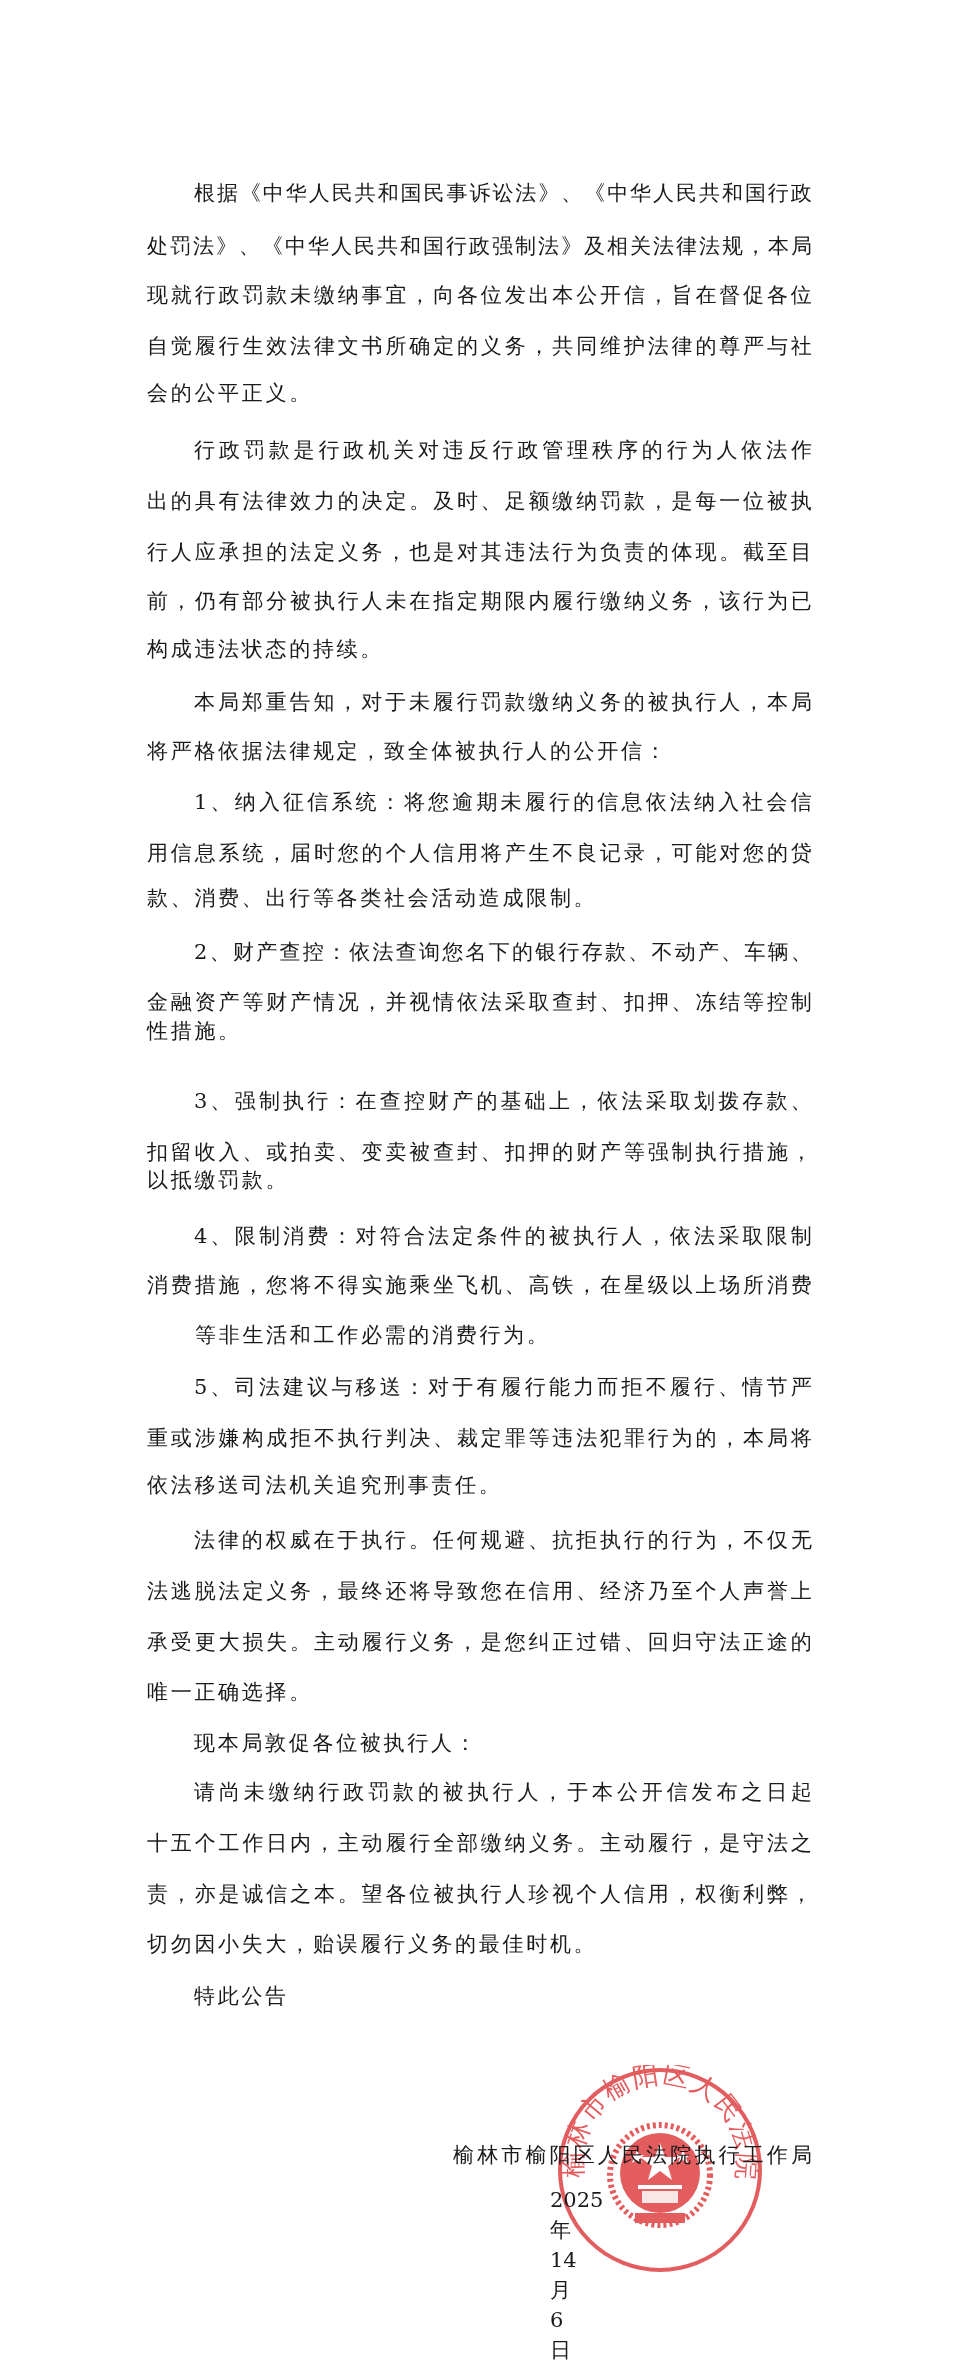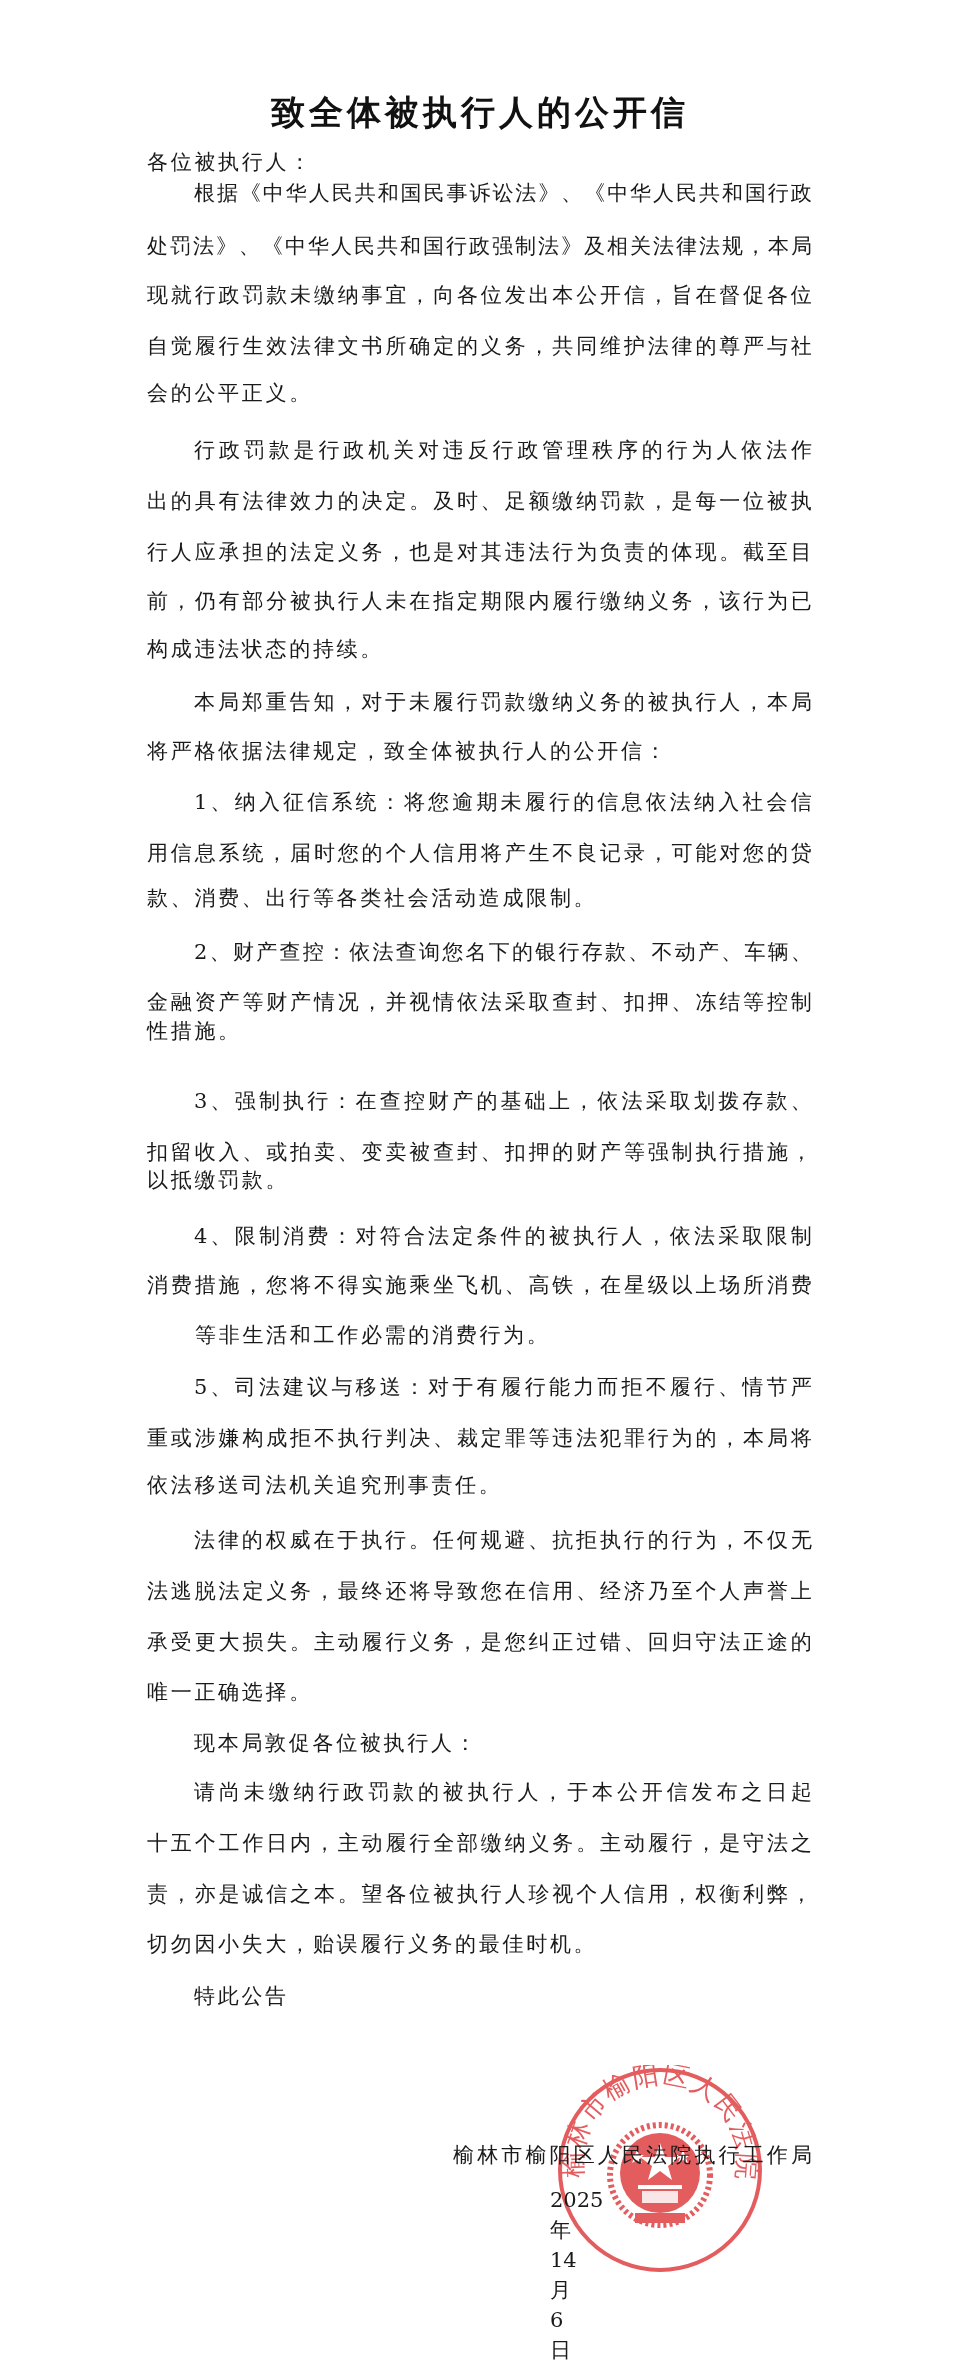--- a/index.html
+++ b/index.html
@@ -25,22 +25,20 @@
     font-size: 21px; line-height: 30px; color: #1a1a1a; white-space: nowrap; z-index: 3;
   }
   .sig-org { left: 453px; width: 359px; top: 2140px; text-align: justify; text-align-last: justify; }
   .sig-date { left: 550px; width: 195px; top: 2185px; text-align: justify; text-align-last: justify; flex-direction: column; }
   .seal { position: absolute; left: 555px; top: 2065px; width: 210px; height: 210px; z-index: 2; opacity: 0.88; }
 </style>
 </head>
 <body>
 
 <div class="page">
-  <div class="title">致全体被执行人的公开信</div>
-  <div class="line left" style="top:147px;">各位被执行人：</div>
 
   <div id="body-lines">
       <div class="line full indent" style="top: 178px; display: flex; justify-content: space-between;">
         <span>根</span>
         <span>据</span>
         <span>《</span>
         <span>中</span>
         <span>华</span>
         <span>人</span>
         <span>民</span>

